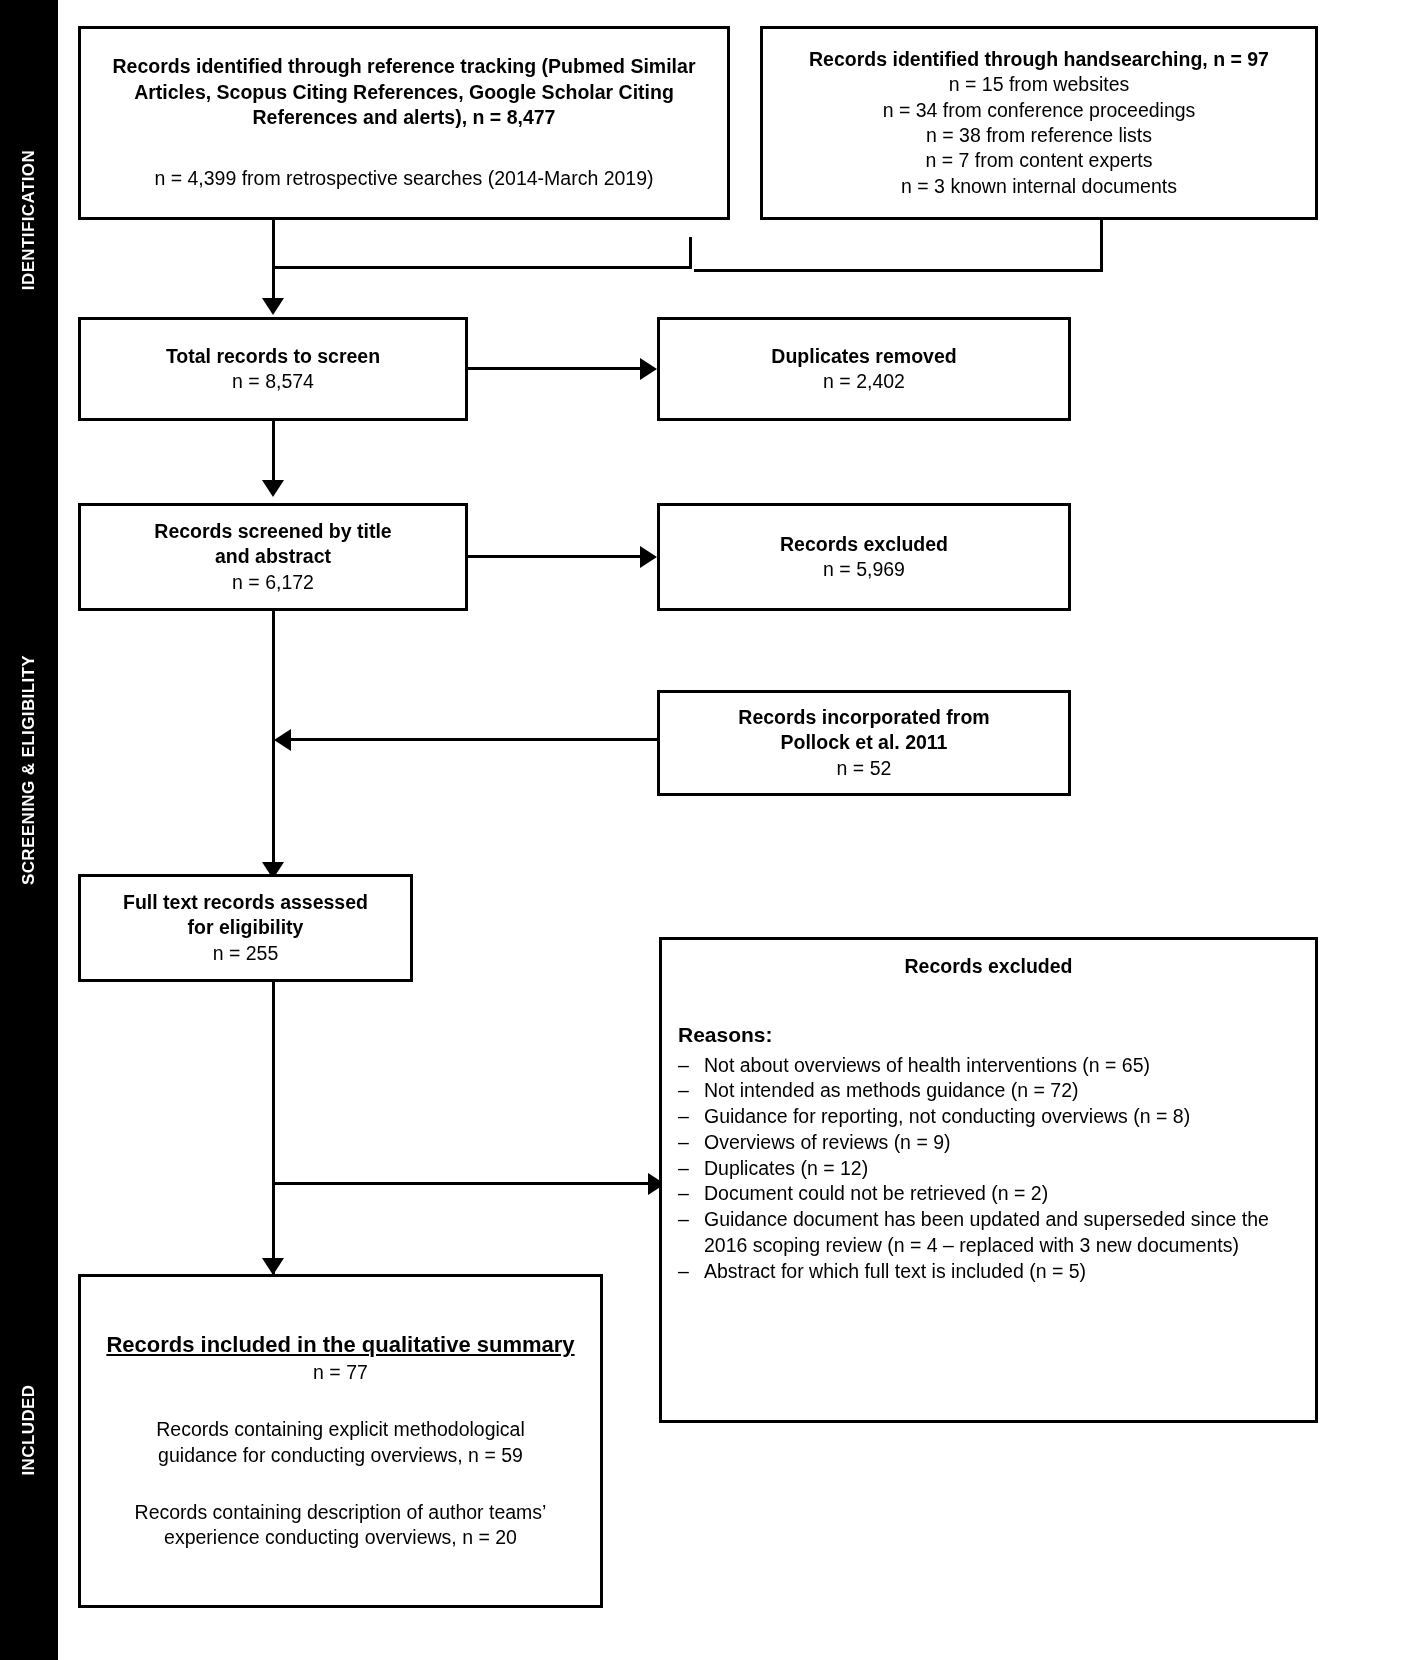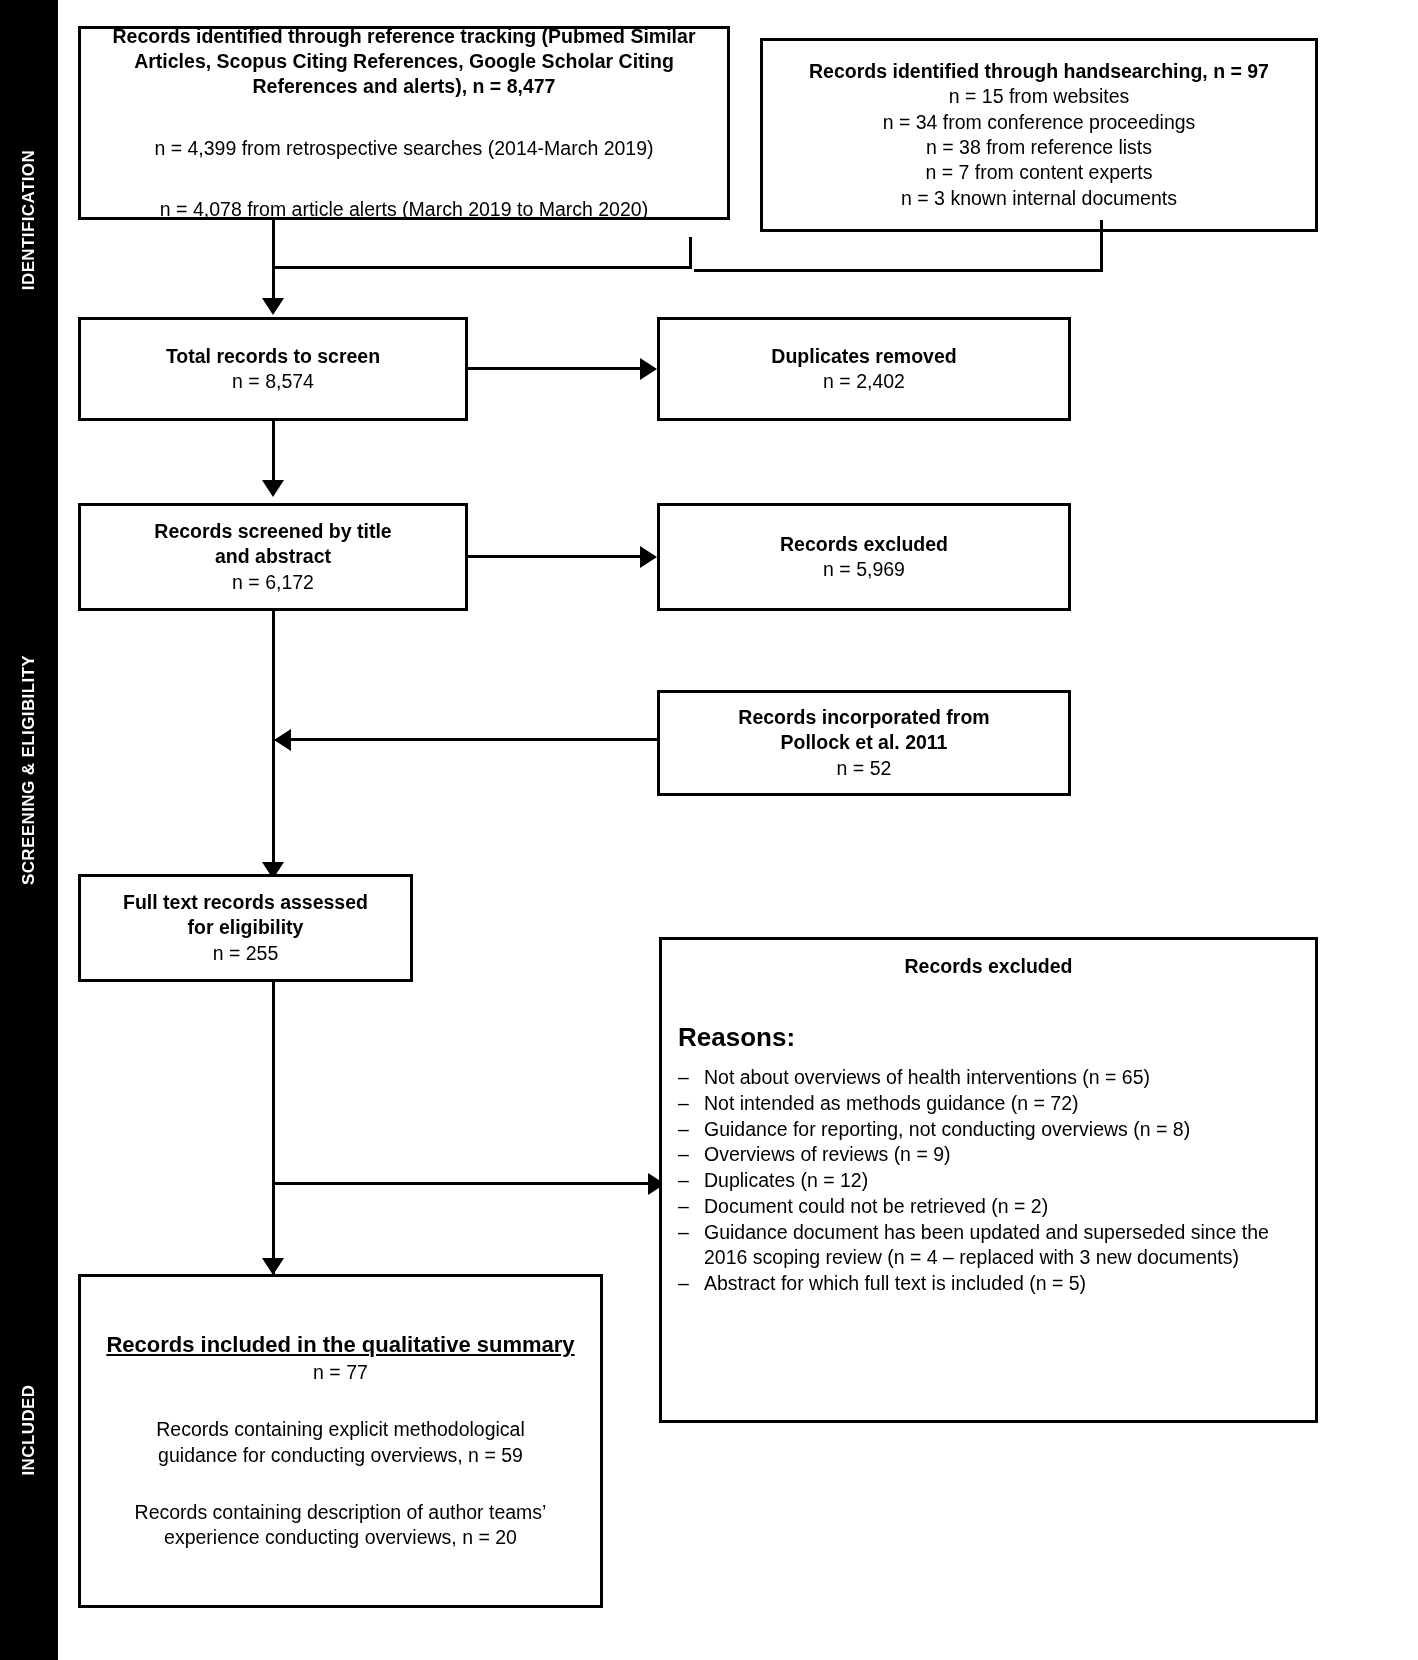--- a/index.html
+++ b/index.html
@@ -95,23 +95,23 @@
     position: absolute;
     width: 0; height: 0;
     border-top: 11px solid transparent;
     border-bottom: 11px solid transparent;
     border-right: 17px solid #000000;
   }
 
   
   .reasons-head {
     font-weight: bold;
-    font-size: 26px;
+    font-size: 21px;
     line-height: 1.30;
-    margin-bottom: 10px;
+    margin-bottom: 4px;
   }
   .reason-row {
     display: flex;
     font-size: 19.5px;
     line-height: 1.32;
     font-weight: normal;
   }
   .reason-dash {
     width: 26px;
     flex: 0 0 26px;
@@ -133,24 +133,23 @@
     <span class="inner">SCREENING &amp; ELIGIBILITY</span>
   </div>
 
   <div class="rail-label" style="top:1280px; height:300px; display:flex; align-items:center; justify-content:center;">
     <span class="inner">INCLUDED</span>
   </div>
 
   <div class="box center" style="left:78px; top:26px; width:652px; height:194px; padding:8px 14px;gap:36px;">
     <div class="t-bold">Records identified through reference tracking (Pubmed Similar Articles, Scopus Citing References, Google Scholar Citing References and alerts), n = 8,477</div>
     <div class="t-reg">n = 4,399 from retrospective searches (2014-March 2019)</div>
-    <div class="t-reg">n = 4,078 from article alerts (March 2019 to March 2020)</div>
-  </div>
-
-  <div class="box center" style="left:760px; top:26px; width:558px; height:194px; padding:8px 12px;margin-top:12px;">
+  </div>
+
+  <div class="box center" style="left:760px; top:26px; width:558px; height:194px; padding:8px 12px;">
     <div class="t-bold">Records identified through handsearching, n = 97</div>
     <div class="t-reg">n = 15 from websites</div>
     <div class="t-reg">n = 34 from conference proceedings</div>
     <div class="t-reg">n = 38 from reference lists</div>
     <div class="t-reg">n = 7 from content experts</div>
     <div class="t-reg">n = 3 known internal documents</div>
   </div>
 
   <div class="ln" style="left:272px; top:220px; width:3px; height:48px;"></div>
   <div class="ln" style="left:272px; top:266px; width:420px; height:3px;"></div>

